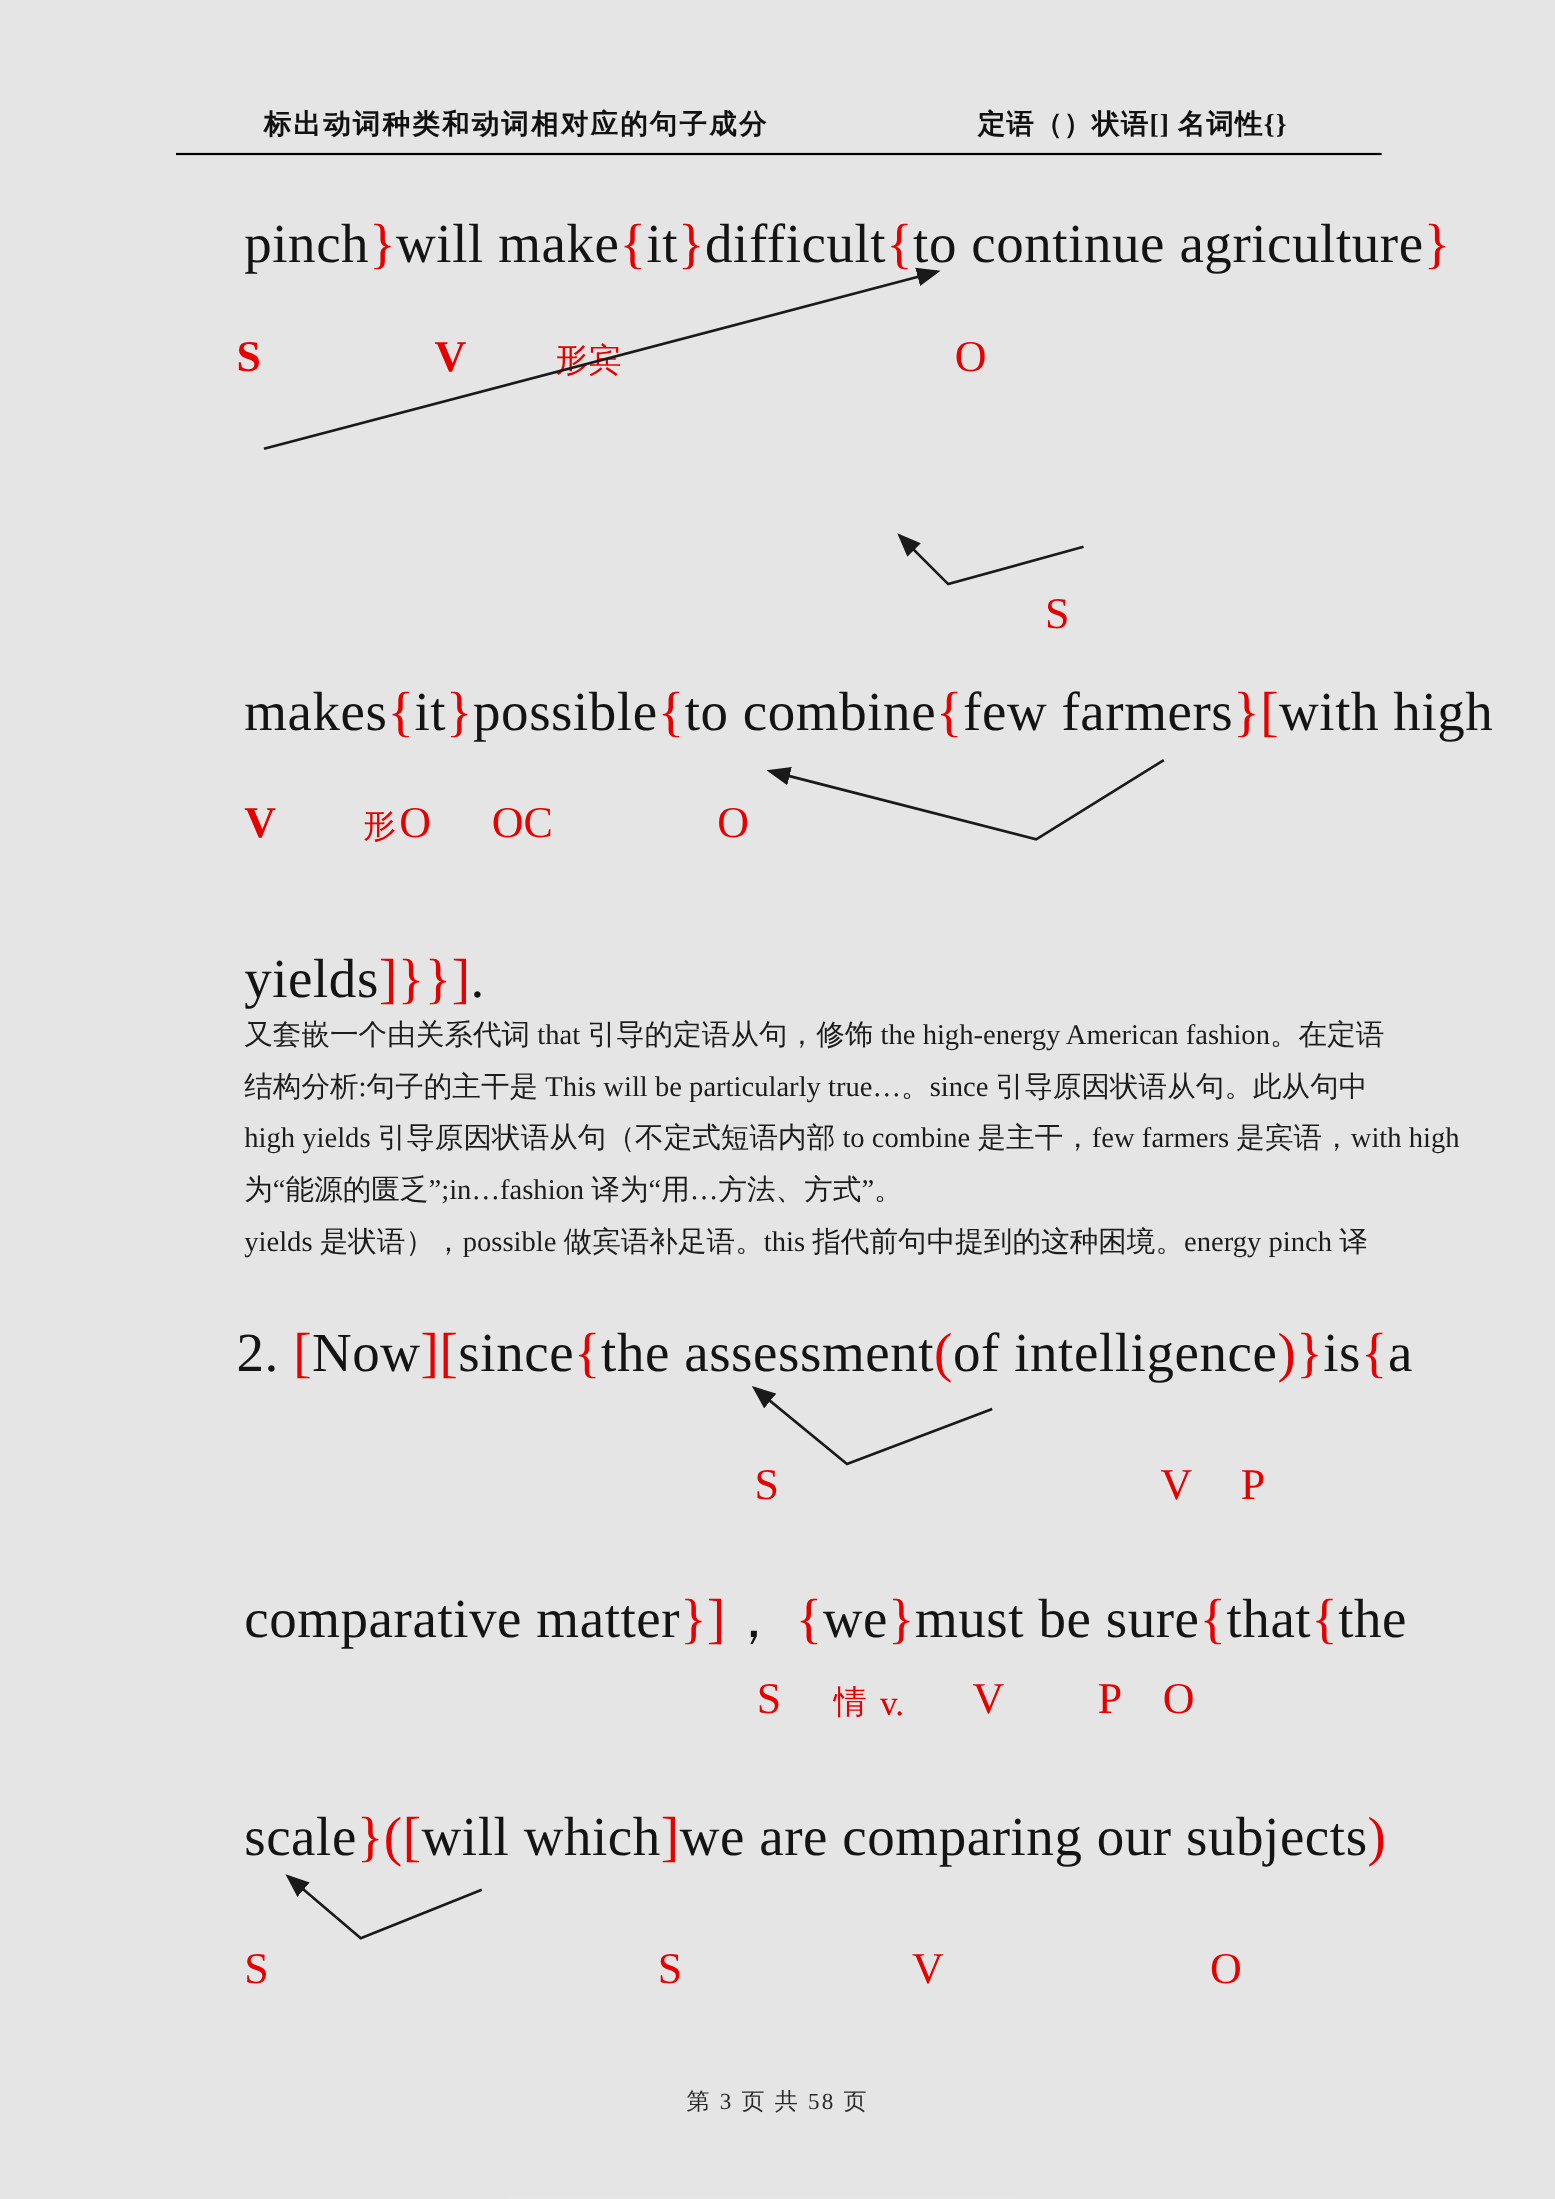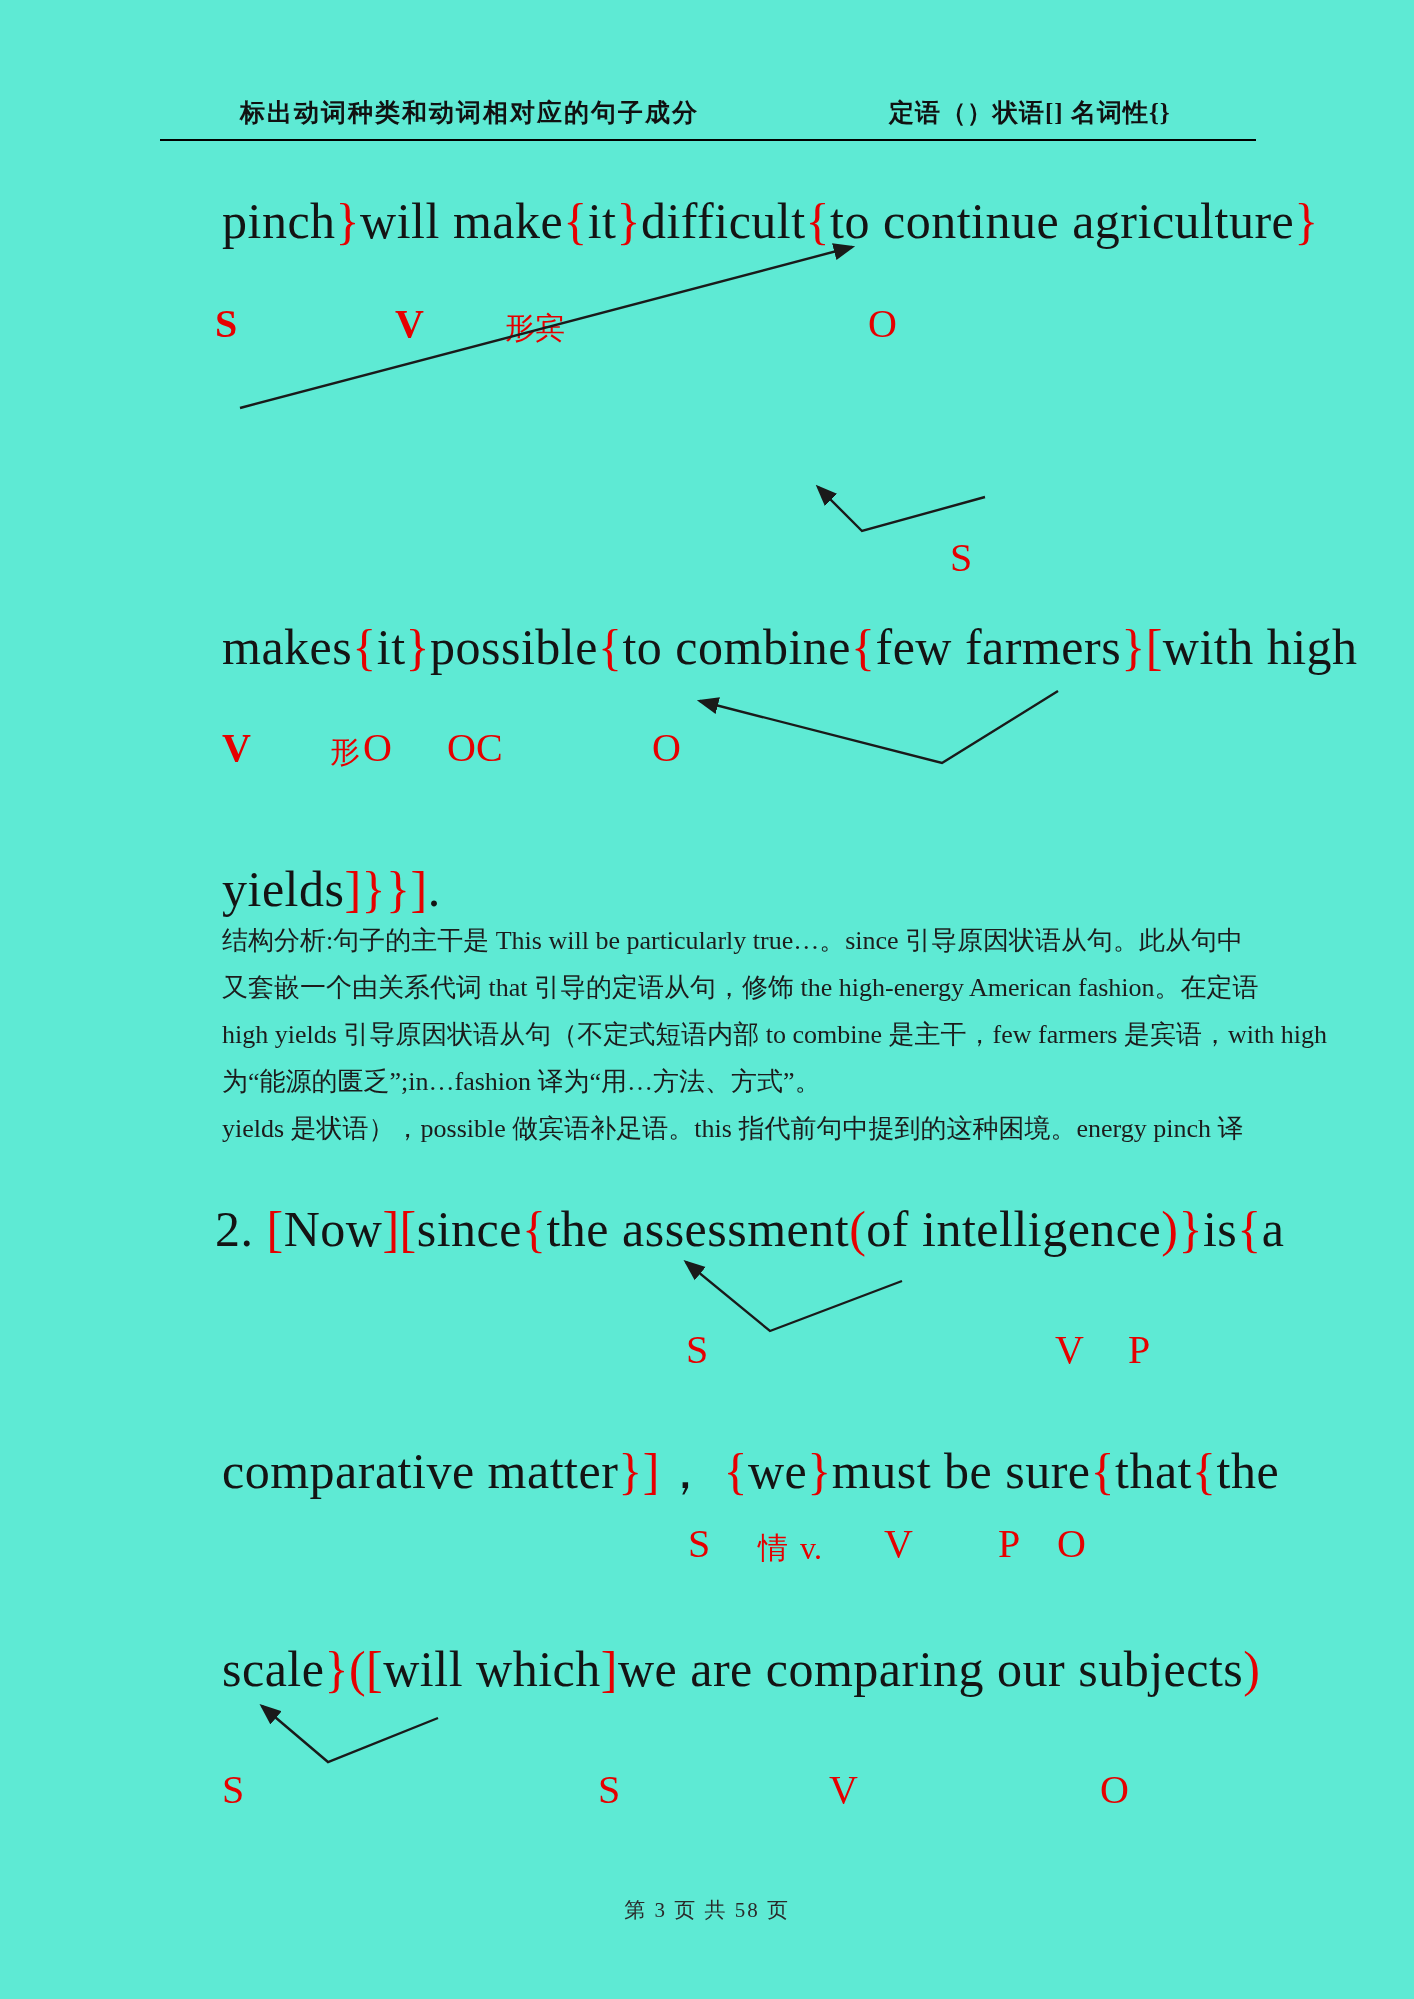--- a/index.html
+++ b/index.html
@@ -1,17 +1,17 @@
 <!DOCTYPE html>
 <html style="--red: #e60000;"><head>
 <meta charset="utf-8">
 <style>
   html,body { margin:0; padding:0; background:#ffffff; }
   .page {
-    position:relative; width:1414px; height:1999px; background:#5eead4;
+    position:relative; width:1414px; height:1999px; background:#e5e5e5;
     font-family:"Liberation Serif", serif; color:#141414; overflow:hidden;
   }
   .hdr { position:absolute; top:96px; font-weight:bold; font-size:25px;
          letter-spacing:2px; white-space:nowrap; color:#111; }
   .hdr-left  { left:240px; }
   .hdr-right { left:889px; letter-spacing:1px; }
   .hdr-rule  { position:absolute; left:160px; top:139px; width:1096px; height:2px; background:#000; }
 
   .sent { position:absolute; left:222px; font-size:50px; font-weight:normal;
           letter-spacing:0.5px; white-space:nowrap; color:#141414; }
@@ -56,22 +56,22 @@
   <div class="lblrow" style="top:728px">
       <span class="b" style="left: 222px;">V</span>
       <span class="sm" style="left: 330px;">形</span>
       <span style="left: 363px;">O</span>
       <span style="left: 447px;">OC</span>
       <span style="left: 652px;">O</span>
     </div>
   <div class="sent" style="top:860px"><span>yields</span><span class="r">]}}]</span><span>.</span></div>
 
   <div class="para">
+      <div>又套嵌一个由关系代词 that 引导的定语从句，修饰 the high-energy American fashion。在定语</div>
       <div>结构分析:句子的主干是 This will be particularly true…。since 引导原因状语从句。此从句中</div>
-      <div>又套嵌一个由关系代词 that 引导的定语从句，修饰 the high-energy American fashion。在定语</div>
       <div>high yields 引导原因状语从句（不定式短语内部 to combine 是主干，few farmers 是宾语，with high</div>
       <div>为“能源的匮乏”;in…fashion 译为“用…方法、方式”。</div>
       <div>yields 是状语），possible 做宾语补足语。this 指代前句中提到的这种困境。energy pinch 译</div>
     </div>
 
   <div class="sent" style="top:1200px; left:215px"><span>2.  </span><span class="r">[</span><span>Now</span><span class="r">][</span><span>since</span><span class="r">{</span><span>the assessment</span><span class="r">(</span><span>of intelligence</span><span class="r">)}</span><span>is</span><span class="r">{</span><span>a</span></div>
   <div class="lblrow" style="top:1330px">
       <span style="left: 686px;">S</span>
       <span style="left: 1055px;">V</span>
       <span style="left: 1128px;">P</span>

